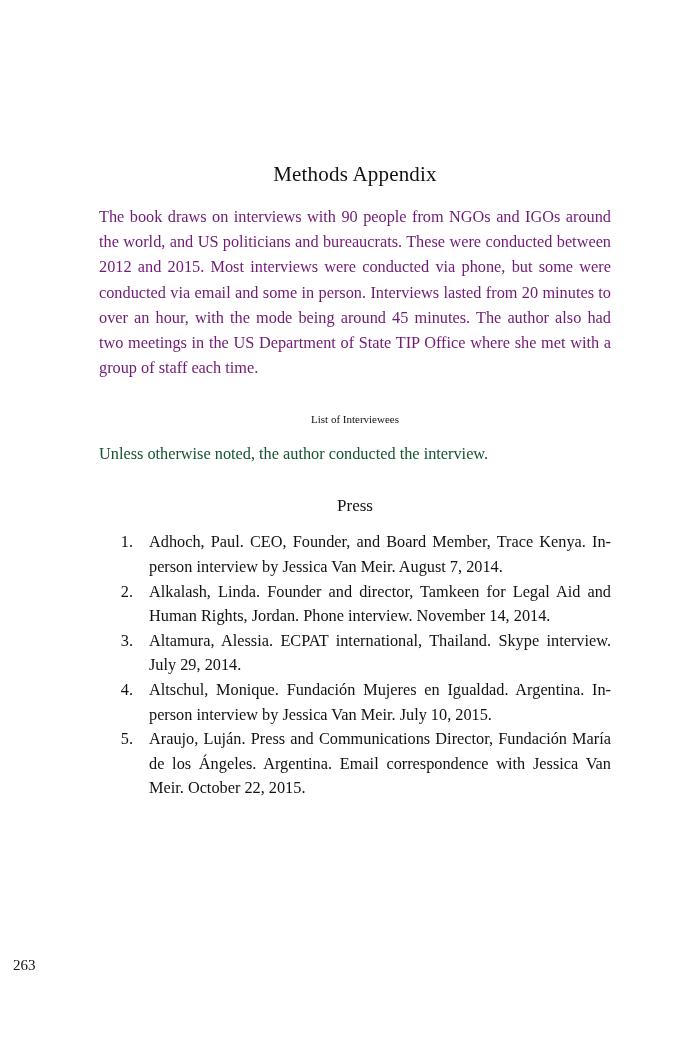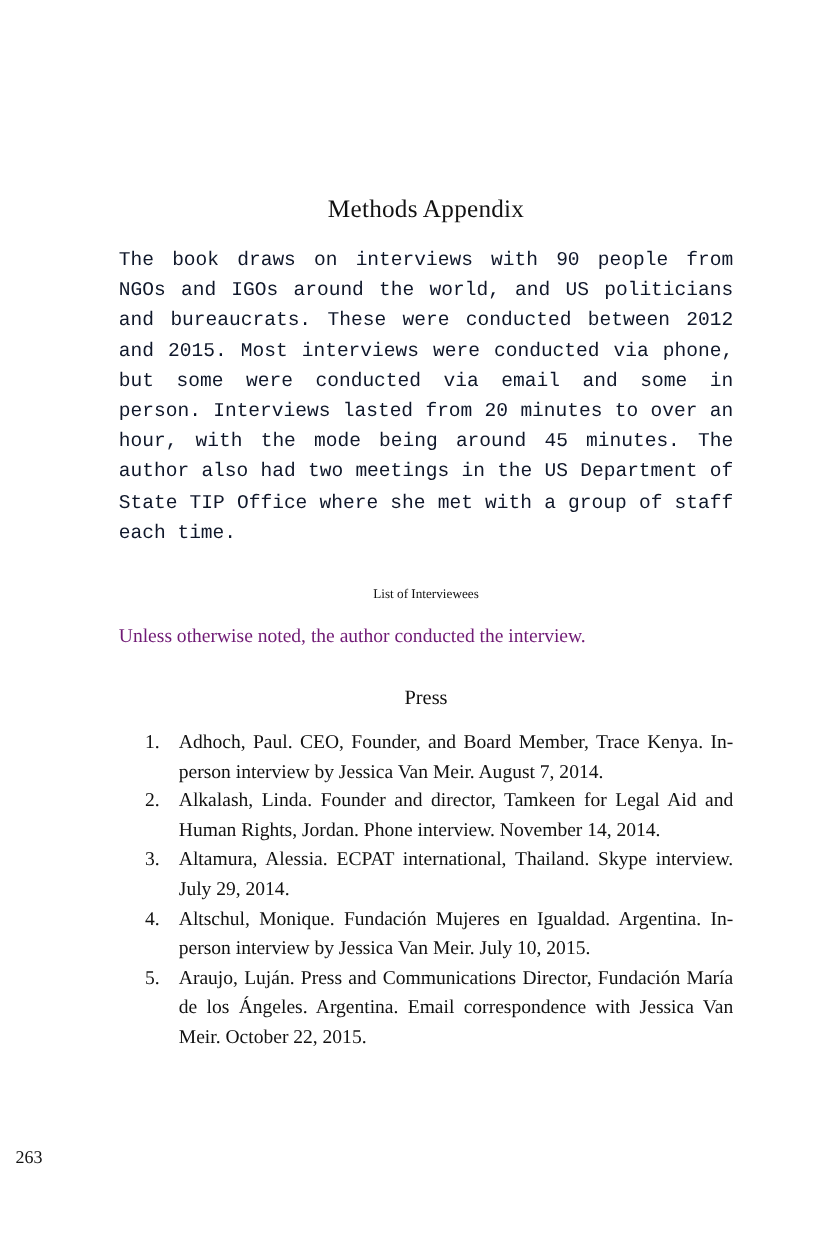--- a/index.html
+++ b/index.html
@@ -44,34 +44,33 @@
     letter-spacing: 1.6px;
     margin-top: 192px;
     color: #111;
   }
   .body-para {
     margin-top: 17px;
     font-size: 16.3px;
     line-height: 25.2px;
     text-align: justify;
     text-justify: inter-word;
-    color: #0f172a;
-    font-family: Liberation Mono, monospace;
+    color: #701a75;
   }
   .subhead {
     text-align: center;
     font-size: 11px;
     margin-top: 33px;
     color: #111;
   }
   .note-line {
     margin-top: 16px;
     font-size: 16.3px;
     line-height: 25px;
-    color: #701a75;
+    color: #14532d;
   }
   .group-head {
     text-align: center;
     font-size: 17px;
     margin-top: 30px;
     color: #111;
   }
   ol.entries {
     list-style: none;
     margin: 14px 0 0 0;

